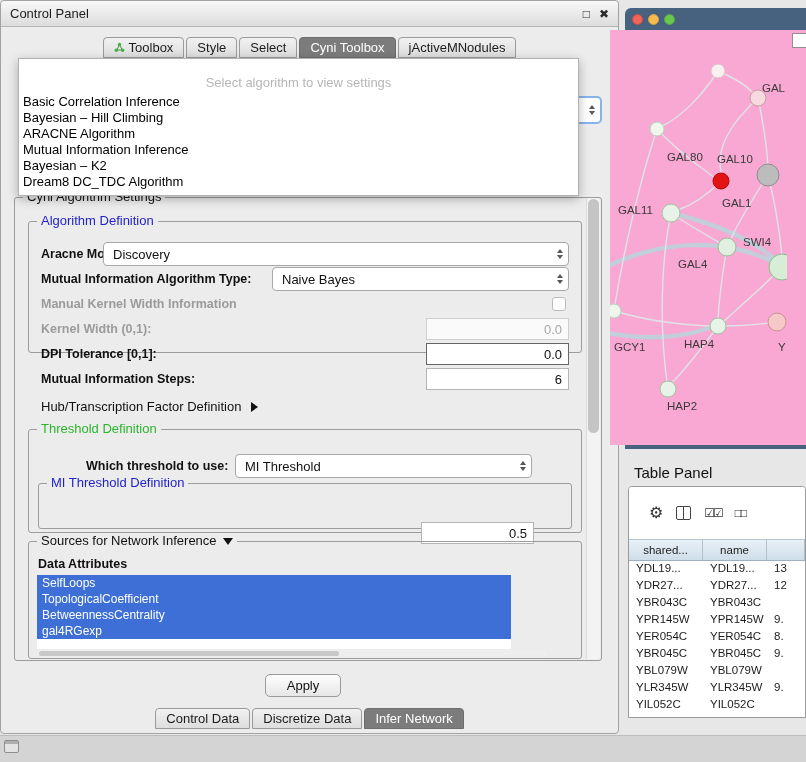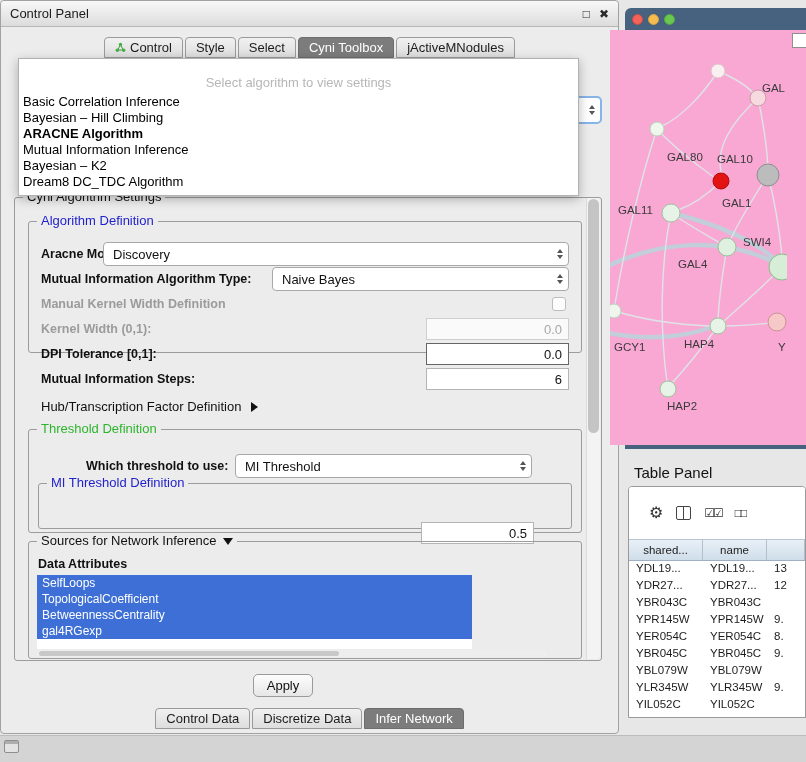--- a/index.html
+++ b/index.html
@@ -16,48 +16,48 @@
 #top-tabs{top:36px}
 #bottom-tabs{top:707px}
 .tab{height:21px;padding:0 10px;border:1px solid #9a9a9a;border-radius:4px 4px 0 0;background:linear-gradient(#f1f1f1,#dddddd);display:flex;align-items:center;gap:4px;font-size:13px;color:#1c1c1c;white-space:nowrap}
 .tab.sel{background:#7c7c7c;color:#fff;border-color:#6d6d6d}
 .net-ico{display:flex;align-items:center}
 
 #combo-frag{position:absolute;left:553px;top:95px;width:48px;height:28px;background:#fff;border:2px solid #85b4e8;border-radius:5px;z-index:5;display:flex;align-items:center;justify-content:flex-end;padding-right:5px}
 #algo-popup{position:absolute;left:17px;top:57px;width:561px;background:#fff;border:1px solid #b2b2b2;box-shadow:0 3px 10px rgba(0,0,0,.28);z-index:30;padding-bottom:5px}
 .pp-ph{color:#b6b6b6;text-align:center;font-size:13px;padding:16px 0 4px}
 .pitem{font-size:13px;height:16px;line-height:16px;padding:0 4px;white-space:nowrap;color:#000}
-.pitem.sel{font-weight:bold}
+.pitem.sel{font-weight:normal}
 
 .gb{position:absolute;border:1px solid #9c9c9c;border-radius:3px}
 .gb-t{position:absolute;top:-9px;left:8px;background:#ececec;padding:0 4px;font-size:13px;white-space:nowrap;display:flex;align-items:center}
 .gb-t.blue{color:#2222cc}
 .gb-t.green{color:#2db52d}
 .lbl{position:absolute;font-size:12.5px;font-weight:bold;white-space:nowrap;color:#111}
 .lbl.dis{color:#9b9b9b}
 .combo{position:absolute;height:24px;background:#fff;border:1px solid #a8a8a8;border-radius:4px;display:flex;align-items:center;padding:0 5px 0 9px;font-size:13px}
 .carr{margin-left:auto;display:flex;flex-direction:column;align-items:center;gap:2px}
 .au{width:0;height:0;border-left:3.5px solid transparent;border-right:3.5px solid transparent;border-bottom:4.5px solid #555}
 .ad{width:0;height:0;border-left:3.5px solid transparent;border-right:3.5px solid transparent;border-top:4.5px solid #555}
 .tfield{position:absolute;height:22px;background:#fff;border:1px solid #b4b4b4;font-size:13px;display:flex;align-items:center;justify-content:flex-end;padding:0 6px}
 .tfield.dis{color:#a8a8a8;border-color:#cfcfcf;background:#fafafa}
 .tfield.foc{border-color:#666}
 .cb{position:absolute;width:14px;height:14px;border:1px solid #bdbdbd;border-radius:3px;background:#fdfdfd}
 .tri-r{width:0;height:0;border-top:5px solid transparent;border-bottom:5px solid transparent;border-left:7px solid #111;display:inline-block;margin-left:10px}
 .tri-d{width:0;height:0;border-left:5px solid transparent;border-right:5px solid transparent;border-top:7px solid #111;display:inline-block;margin-left:6px;position:relative;top:1px}
 
-#attr-list{position:absolute;left:36px;top:574px;width:435px;height:74px;background:#fff;overflow:hidden}
+#attr-list{position:absolute;left:36px;top:574px;width:474px;height:74px;background:#fff;overflow:hidden}
 .attr-item{height:16px;line-height:16px;font-size:12px;color:#fff;background:#3d6fd6;padding:0 5px;white-space:nowrap}
 
 #vscroll{position:absolute;left:585px;top:197px;width:14px;height:461px;background:#f3f3f3;border-left:1px solid #dcdcdc;border-radius:0 3px 3px 0}
 #vthumb{position:absolute;left:1px;top:1px;width:11px;height:234px;background:#c4c4c4;border-radius:6px}
 #hscroll{position:absolute;left:36px;top:649px;width:510px;height:7px;background:#eeeeee;border-radius:4px}
 #hthumb{position:absolute;left:2px;top:1px;width:300px;height:5px;background:#c8c8c8;border-radius:3px}
 
-#apply-btn{position:absolute;left:252px;top:673px;width:60px;height:23px;border:1px solid #9a9a9a;border-radius:5px;background:linear-gradient(#fdfdfd,#e6e6e6);font-size:13px;display:flex;align-items:center;justify-content:center}
+#apply-btn{position:absolute;left:264px;top:673px;width:76px;height:23px;border:1px solid #9a9a9a;border-radius:5px;background:linear-gradient(#fdfdfd,#e6e6e6);font-size:13px;display:flex;align-items:center;justify-content:center}
 
 #netwin{position:absolute;left:625px;top:8px;width:181px;height:441px;background:#46627f;border-radius:6px 0 0 0}
 .tl{position:absolute;top:6px;width:11px;height:11px;border-radius:50%}
 #tl-close{left:7px;background:#f2635a;border:1px solid #ce4b41}
 #tl-min{left:23px;background:#f6bc4f;border:1px solid #d6a243}
 #tl-zoom{left:39px;background:#6ac74f;border:1px solid #57a83f}
 #netcanvas{position:absolute;left:610px;top:30px;width:209px;height:415px;background:#f9a8d4;overflow:hidden}
 #view-option-box{position:absolute;left:792px;top:33px;width:15px;height:15px;background:#fff;border:1px solid #8f8f8f;z-index:4}
 
 #tp-title{position:absolute;left:634px;top:464px;font-size:15px;color:#111}
@@ -92,21 +92,21 @@
   <div id="top-tabs" class="tabs">
       <div class="tab">
         <span class="net-ico">
           <svg width="11" height="11" viewBox="0 0 11 11">
             <path d="M5.5 3 L2.5 8 M5.5 3 L8.5 8 M2.5 8 L8.5 8" stroke="#3a9a3a" stroke-width="1" fill="none"></path>
             <circle cx="5.5" cy="2.5" r="1.7" fill="#46b046"></circle>
             <circle cx="2.3" cy="8.3" r="1.7" fill="#46b046"></circle>
             <circle cx="8.7" cy="8.3" r="1.7" fill="#46b046"></circle>
           </svg>
         </span>
-        <span>Control</span>
+        <span>Toolbox</span>
       </div>
       <div class="tab">
         <span>Style</span>
       </div>
       <div class="tab">
         <span>Select</span>
       </div>
       <div class="tab sel">
         <span>Cyni Toolbox</span>
       </div>
@@ -150,21 +150,21 @@
       </span>
   </div>
   <span class="lbl" style="left:40px;top:271px">Mutual Information Algorithm Type:</span>
   <div class="combo" style="left:271px;top:266px;width:297px">
     <span>Naive Bayes</span>
     <span class="carr">
         <i class="au"></i>
         <i class="ad"></i>
       </span>
   </div>
-  <span class="lbl dis" style="left:40px;top:296px">Manual Kernel Width Definition</span>
+  <span class="lbl dis" style="left:40px;top:296px">Manual Kernel Width Information</span>
   <div class="cb" style="left:551px;top:296px"></div>
   <span class="lbl dis" style="left:40px;top:321px">Kernel Width (0,1):</span>
   <div class="tfield dis" style="left:425px;top:317px;width:143px">0.0</div>
   <span class="lbl" style="left:40px;top:346px">DPI Tolerance [0,1]:</span>
   <div class="tfield foc" style="left:425px;top:342px;width:143px">0.0</div>
   <span class="lbl" style="left:40px;top:371px">Mutual Information Steps:</span>
   <div class="tfield" style="left:425px;top:367px;width:143px">6</div>
 
   <div style="position:absolute;left:40px;top:398px;display:flex;align-items:center">
     <span style="font-size:13px">Hub/Transcription Factor Definition</span>

